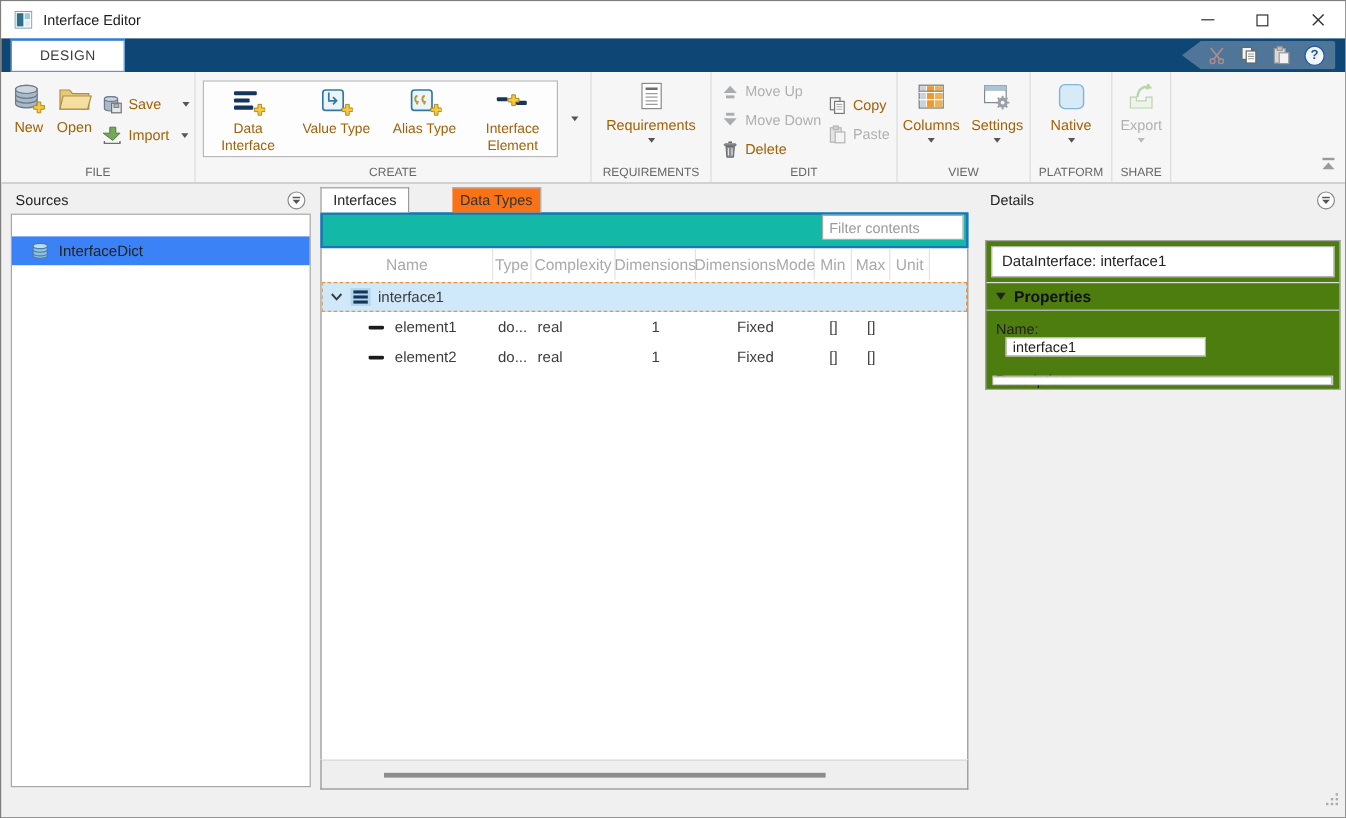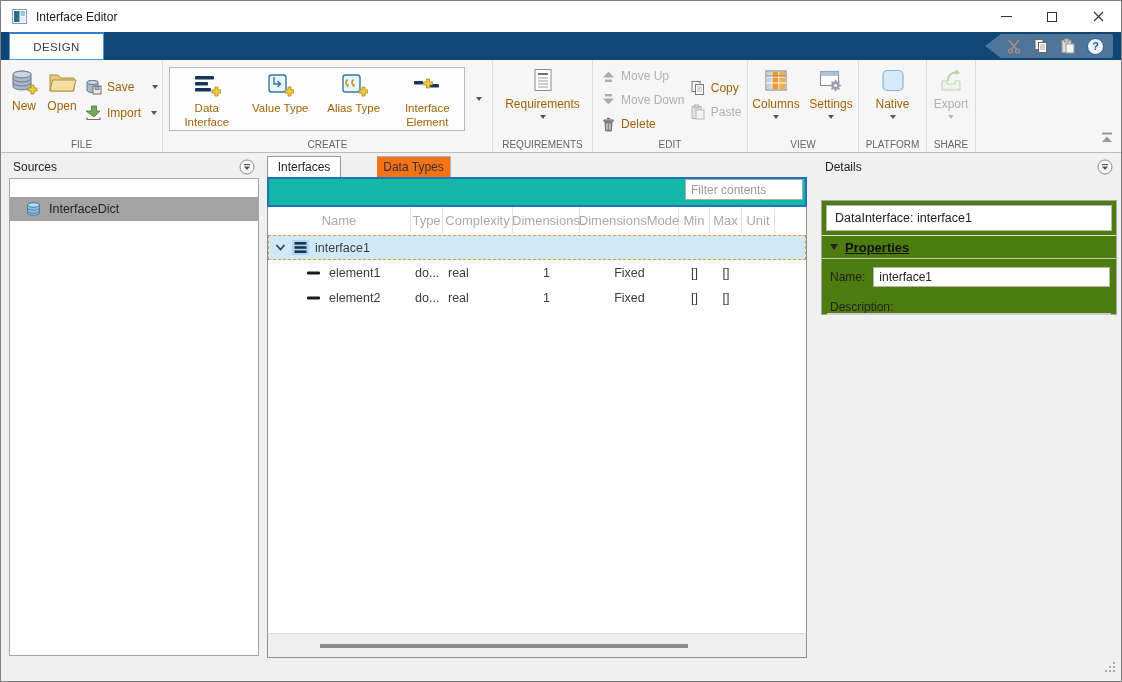--- a/index.html
+++ b/index.html
@@ -59,21 +59,21 @@
 
   .collapse-ribbon { position:absolute; right:7px; bottom:4px; }
 
   
   .panel-hdr { height:22px; display:flex; align-items:center; padding-left:4px; font-size:12px; color:#222; position:relative; }
   .panel-hdr .menu-ic { position:absolute; right:4px; top:3px; }
 
   
   .sources { position:absolute; left:8px; top:155px; width:250px; height:500px; }
   .sources-body { position:absolute; top:22px; left:0; right:0; bottom:0; background:#fff; border:1px solid #a5a5a5; }
-  .src-item { margin-top:18px; height:24px; background:#a3a3a3; display:flex; align-items:center; padding-left:16px; gap:8px; font-size:12.5px; color:#222; }
+  .src-item { margin-top:18px; height:24px; background:#3b82f6; display:flex; align-items:center; padding-left:16px; gap:8px; font-size:12.5px; color:#222; }
 
   
   .center { position:absolute; left:266px; top:155px; width:540px; height:502px; }
   .tabs { height:21px; display:flex; position:relative; z-index:2;gap:36px; }
   .tab { height:21px; width:74px; display:flex; align-items:center; justify-content:center; font-size:12px; color:#222; }
   .tab.active { background:#fff; border:1px solid #9a9a9a; border-bottom:none; }
   .tab.inactive { background:#f97316; border:1px solid #b3b3b3; border-left:none; border-bottom:none; color:#333; }
   .ctoolbar { position:absolute; top:21px; left:0; right:0; height:30px; background:#14b8a6; border:2px solid #2272bb;
     display:flex; align-items:flex-start; justify-content:flex-end; padding-right:2px; }
   .filter-input { width:118px; height:21px; border:1px solid #ababab; font-size:12px; padding:0 5px; color:#333; background:#fff; }
@@ -95,23 +95,23 @@
   .name-inner-child { display:flex; align-items:center; gap:9px; padding-left:39px; }
   .scrollstrip { position:absolute; bottom:0; left:0; right:0; height:25px; background:#efefef;
     border:1px solid #8f8f8f; border-top:1px solid #d9d9d9; }
   .hthumb { position:absolute; left:52px; top:10px; width:368px; height:4px; background:#8c8c8c; }
 
   
   .details { position:absolute; left:820px; top:155px; width:296px; height:475px; }
   .details-body { position:absolute; top:22px; left:0; right:0; bottom:0; background:#4d7c0f; border:1px solid #a5a5a5; }
   .sel-box { margin:4px; height:26px; background:#fff; border:1px solid #b3b3b3; display:flex; align-items:center; padding-left:8px; font-size:12.5px; color:#222; }
   .props-hdr { margin-top:4px; height:24px; border-top:1px solid #e0e0e0; border-bottom:1px solid #c9c9c9;
-    display:flex; align-items:center; padding-left:8px; gap:7px; font-weight:bold; font-size:13px; color:#111;text-decoration:underline; }
+    display:flex; align-items:center; padding-left:8px; gap:7px; font-weight:bold; font-size:13px; color:#111; }
   .tri-down { width:0; height:0; border-left:4.5px solid transparent; border-right:4.5px solid transparent; border-top:6px solid #222; }
-  .name-row { display:flex; align-items:center; margin:8px 6px 0 8px; font-size:12px; color:#222; }
+  .name-row { display:flex; align-items:flex-start; margin:8px 6px 0 8px; font-size:12px; color:#222;flex-direction:column; }
   .name-input { flex:1; margin-left:8px; height:20px; border:1px solid #b3b3b3; font-size:12px; padding:0 5px; color:#222; background:#fff; }
   .desc-label { margin:13px 0 0 8px; font-size:12px; color:#222; }
   .desc-area { position:absolute; left:5px; right:5px; top:112px; bottom:3px; border:1px solid #cdcdcd; background:#fff; resize:none; font-size:12px; color:#222; }
 
   .resize-grip { position:absolute; right:5px; bottom:4px; }
 </style>
 </head>
 <body>
 
 <div id="win">

